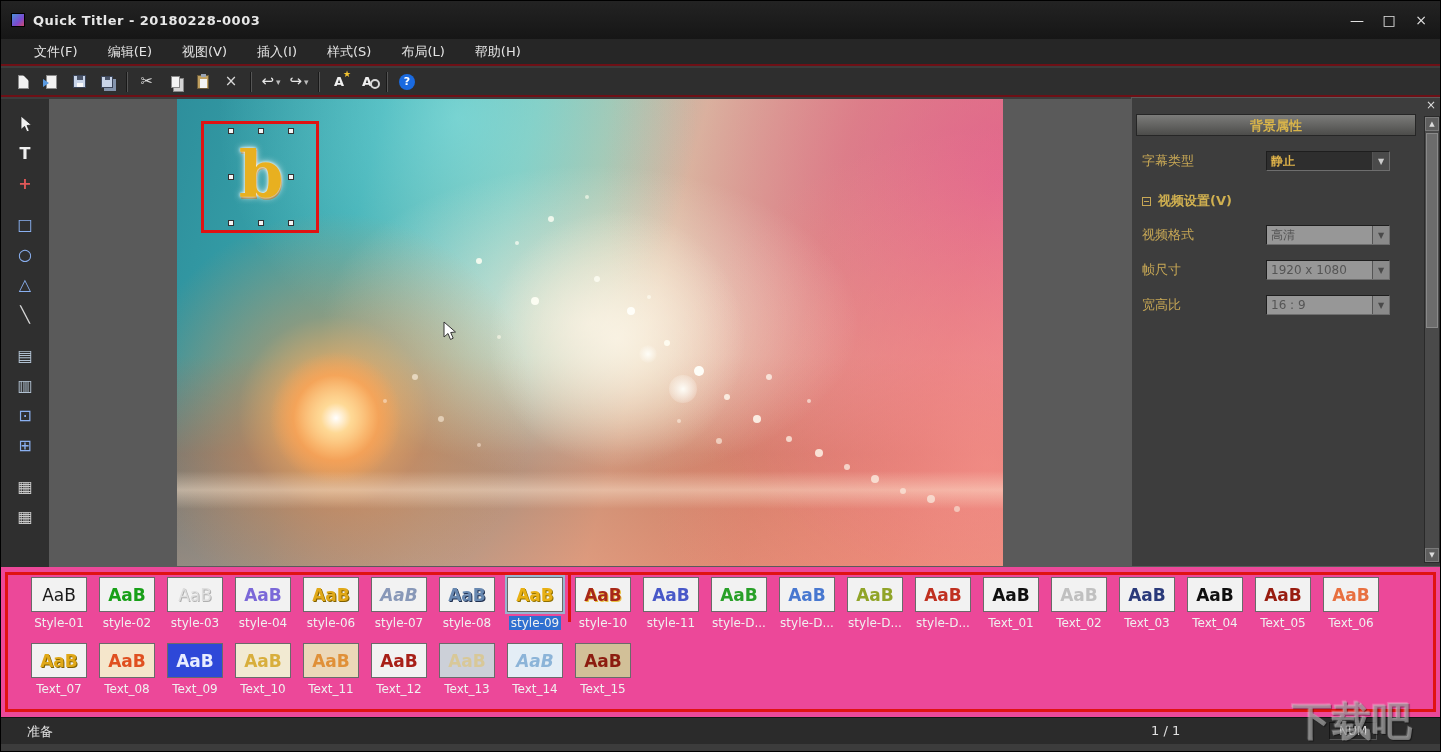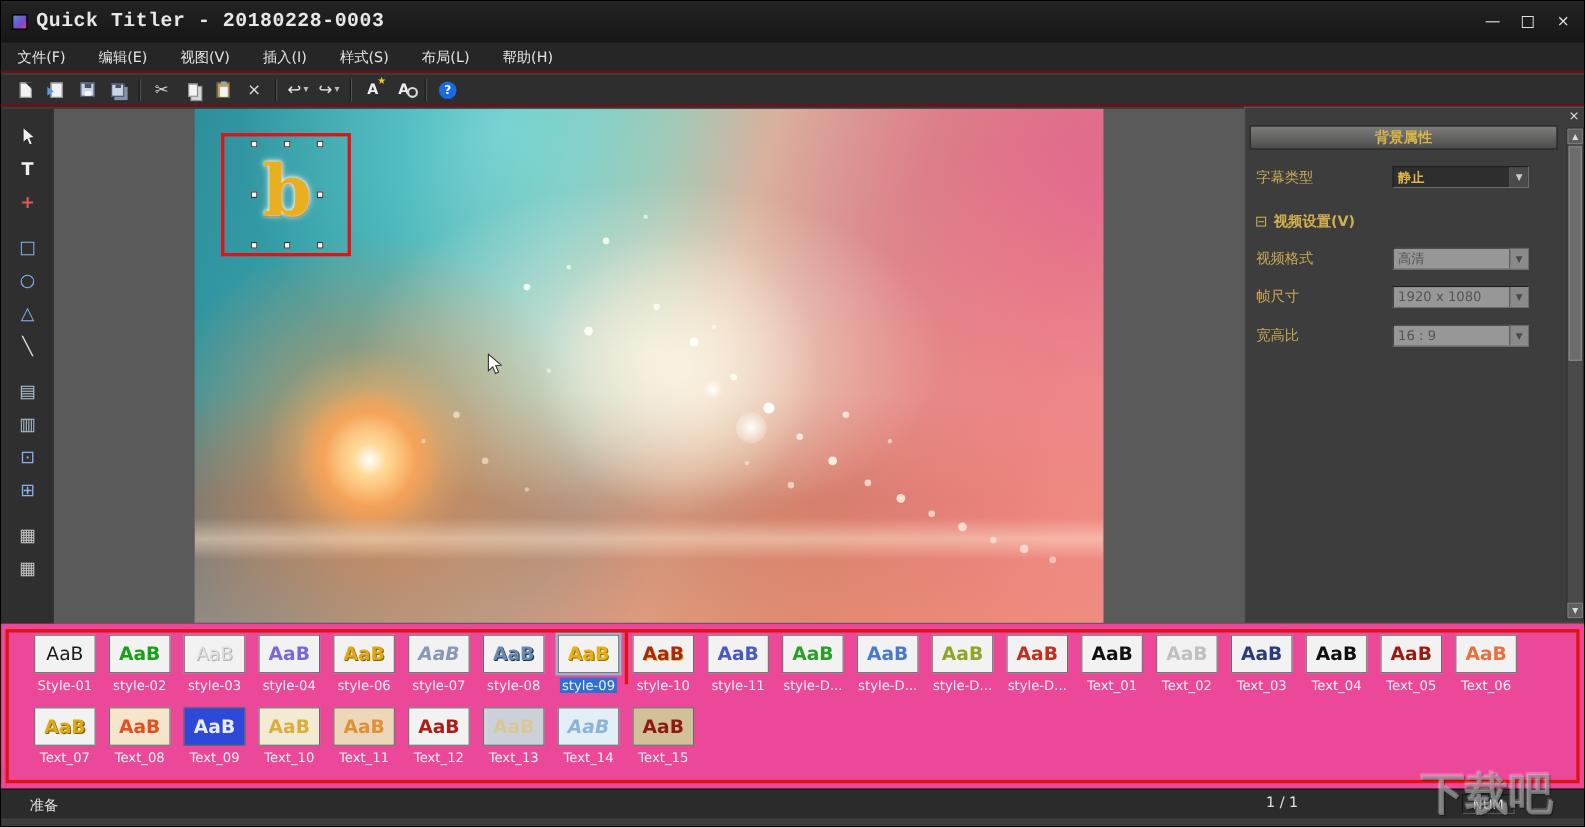--- a/index.html
+++ b/index.html
@@ -2,26 +2,26 @@
 <html><head>
 <meta charset="utf-8">
 <style>
   html,body{margin:0;padding:0;background:#111;}
   *{box-sizing:border-box;font-family:"DejaVu Sans",sans-serif;}
   .window{position:relative;width:1441px;height:752px;background:#3c3c3c;overflow:hidden;border:1px solid #000;}
 
   
   .titlebar{position:absolute;top:0;left:0;right:0;height:38px;background:linear-gradient(#232323,#161616);display:flex;align-items:center;padding:0 10px;}
   .app-icon{width:14px;height:14px;background:linear-gradient(135deg,#4a90d8 0%,#7a4ad0 60%,#d04a6a 100%);border:1px solid #000;margin-right:8px;}
-  .title-text{color:#e8e8e8;font-size:18px;font-weight:bold;letter-spacing:.5px;font-family:Liberation Mono, monospace;}
+  .title-text{color:#e8e8e8;font-size:13px;font-weight:bold;letter-spacing:.5px;}
   .win-controls{margin-left:auto;display:flex;gap:14px;}
   .winctl{color:#e0e0e0;font-size:14px;width:18px;text-align:center;cursor:default;}
 
   
-  .menubar{position:absolute;top:38px;left:0;right:0;height:27px;background:#262626;border-bottom:2px solid #6e1016;display:flex;align-items:center;}
+  .menubar{position:absolute;top:38px;left:0;right:0;height:27px;background:#262626;border-bottom:2px solid #6e1016;display:flex;align-items:center;padding-left:18px;}
   .menu-item{color:#e4e4e4;font-size:13px;padding:4px 15px;cursor:default;}
 
   
   .toolbar{position:absolute;top:67px;left:0;right:0;height:29px;background:#2e2e2e;border-bottom:2px solid #6e1016;display:flex;align-items:center;padding-left:8px;}
   .tbtn{min-width:26px;height:24px;display:flex;align-items:center;justify-content:center;margin:0 1px;}
   .ticon{display:inline-flex;align-items:center;justify-content:center;font-size:15px;line-height:1;}
   .tdd{color:#bbb;font-size:9px;margin-left:2px;}
   .tsep{width:2px;height:20px;margin:0 5px;border-left:1px solid #191919;border-right:1px solid #555;}
   .ic-page{width:11px;height:14px;background:#f2f2f2;border:1px solid #8a8a8a;position:relative;}
   .ic-page::after{content:"";position:absolute;right:-1px;top:-1px;border:3px solid transparent;border-top-color:#2e2e2e;border-right-color:#2e2e2e;}

